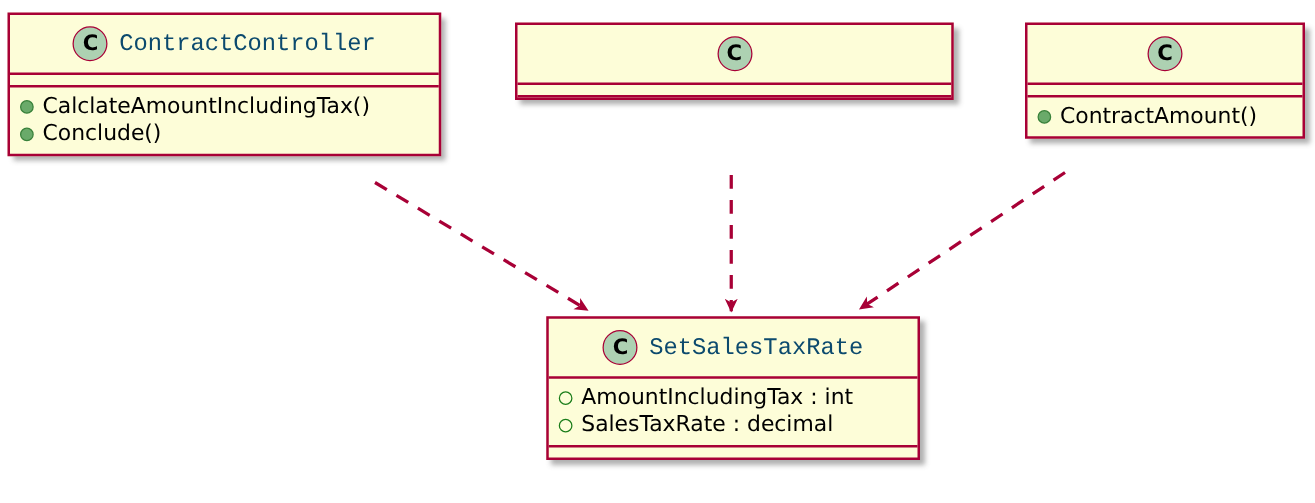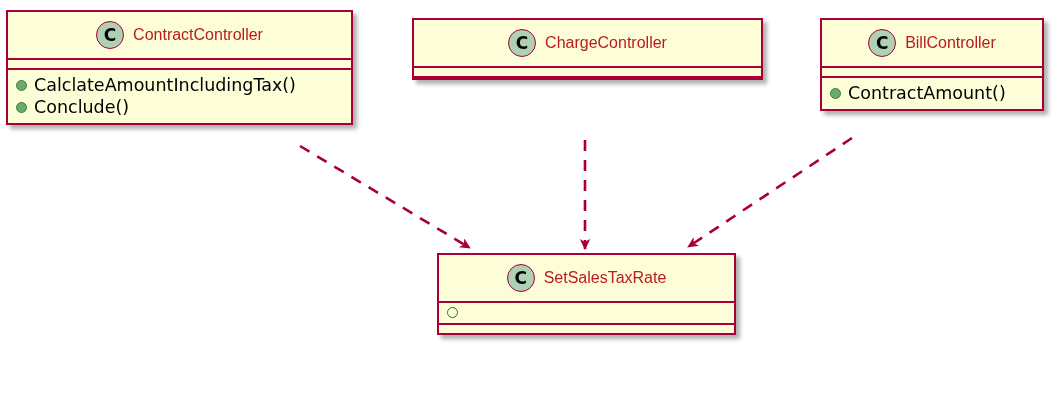--- a/index.html
+++ b/index.html
@@ -53,23 +53,23 @@
     display: flex;
     align-items: center;
     justify-content: center;
     font-family: "DejaVu Sans", sans-serif;
     font-size: 17px;
     font-weight: bold;
     color: #000000;
     line-height: 1;
   }
   .class-name {
-    font-family: Liberation Sans, sans-serif;
-    font-size: 16px;
-    color: #b91c1c;
+    font-family: Liberation Mono, monospace;
+    font-size: 19px;
+    color: #0c4a6e;
     white-space: nowrap;
   }
   .divider {
     height: 0;
     border-top: 2px solid #a80036;
   }
   .compartment {
     padding: 4px 12px 5px 8px;
     box-sizing: border-box;
   }
@@ -145,31 +145,29 @@
       <div class="member">
         <span class="marker method"></span>
         <span class="member-text">Conclude()</span>
       </div>
     </div>
   </div>
 
   <div class="uml-class" id="class-chargecontroller">
     <div class="compartment-title">
       <span class="class-icon">C</span>
-      <span class="class-name">ChargeController</span>
     </div>
     <div class="divider"></div>
     <div class="compartment empty"></div>
     <div class="divider"></div>
   </div>
 
   <div class="uml-class" id="class-billcontroller">
     <div class="compartment-title">
       <span class="class-icon">C</span>
-      <span class="class-name">BillController</span>
     </div>
     <div class="divider"></div>
     <div class="compartment empty"></div>
     <div class="divider"></div>
     <div class="compartment">
       <div class="member">
         <span class="marker method"></span>
         <span class="member-text">ContractAmount()</span>
       </div>
     </div>
@@ -177,19 +175,24 @@
 
   <div class="uml-class" id="class-contractamount">
     <div class="compartment-title">
       <span class="class-icon">C</span>
       <span class="class-name">SetSalesTaxRate</span>
     </div>
     <div class="divider"></div>
     <div class="compartment">
       <div class="member">
         <span class="marker field"></span>
+        <span class="member-text">AmountIncludingTax : int</span>
+      </div>
+      <div class="member">
+        <span class="marker field"></span>
+        <span class="member-text">SalesTaxRate : decimal</span>
       </div>
     </div>
     <div class="divider"></div>
     <div class="compartment empty"></div>
   </div>
 
 </div>
 
 </body></html>

